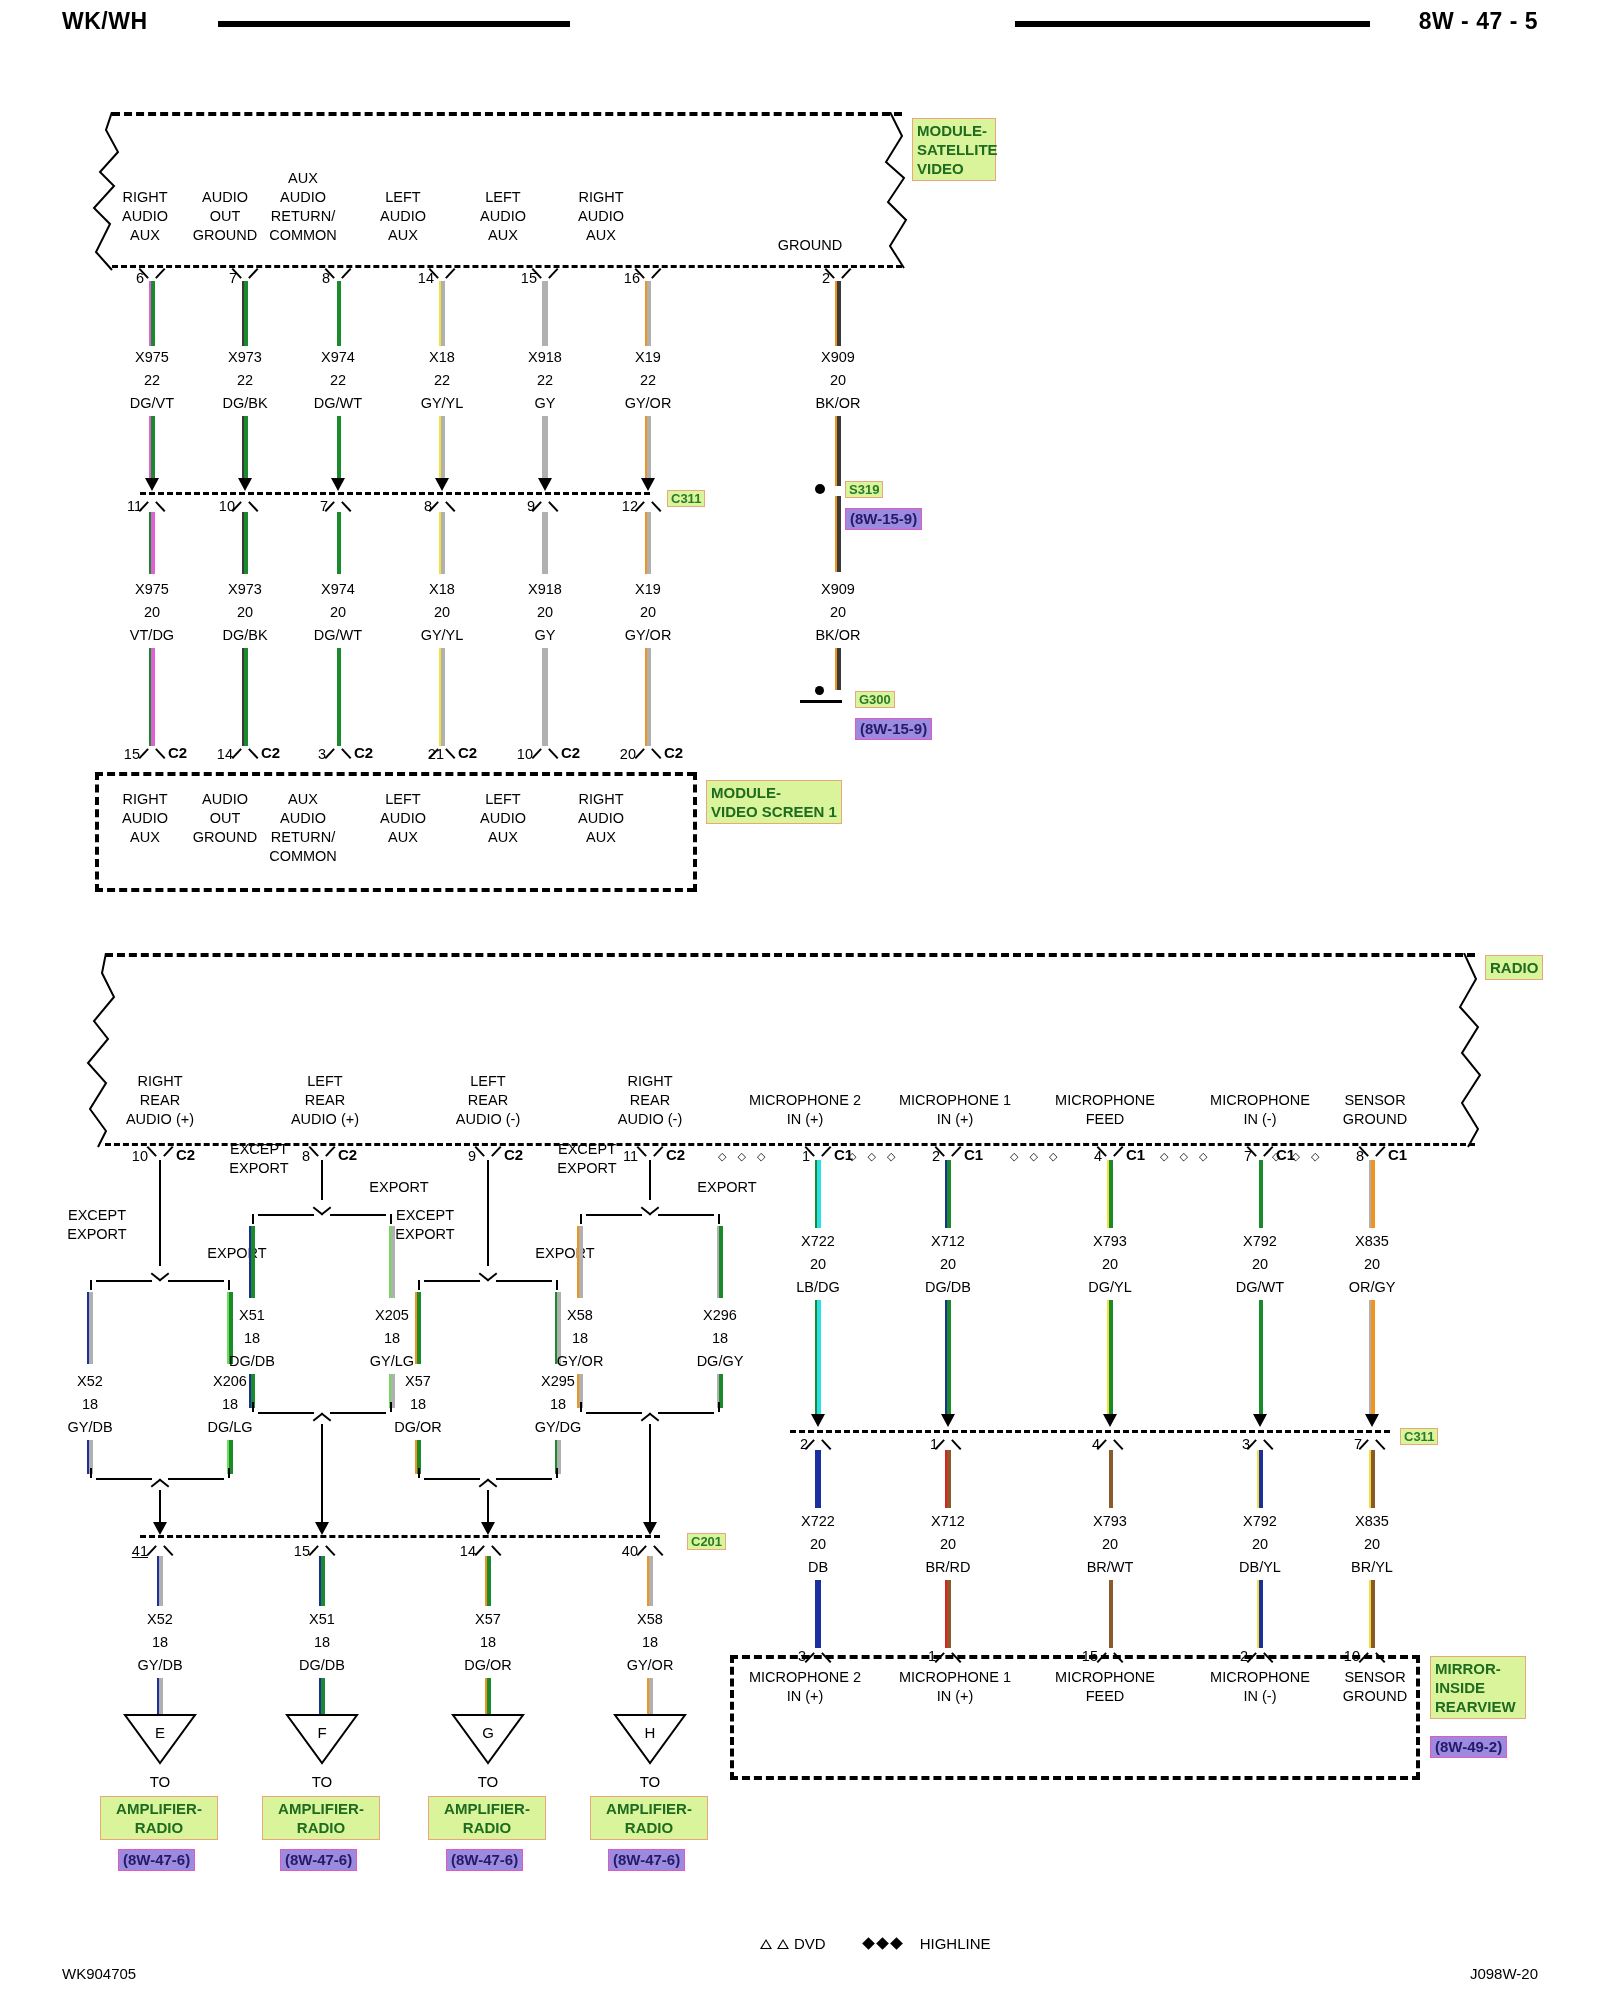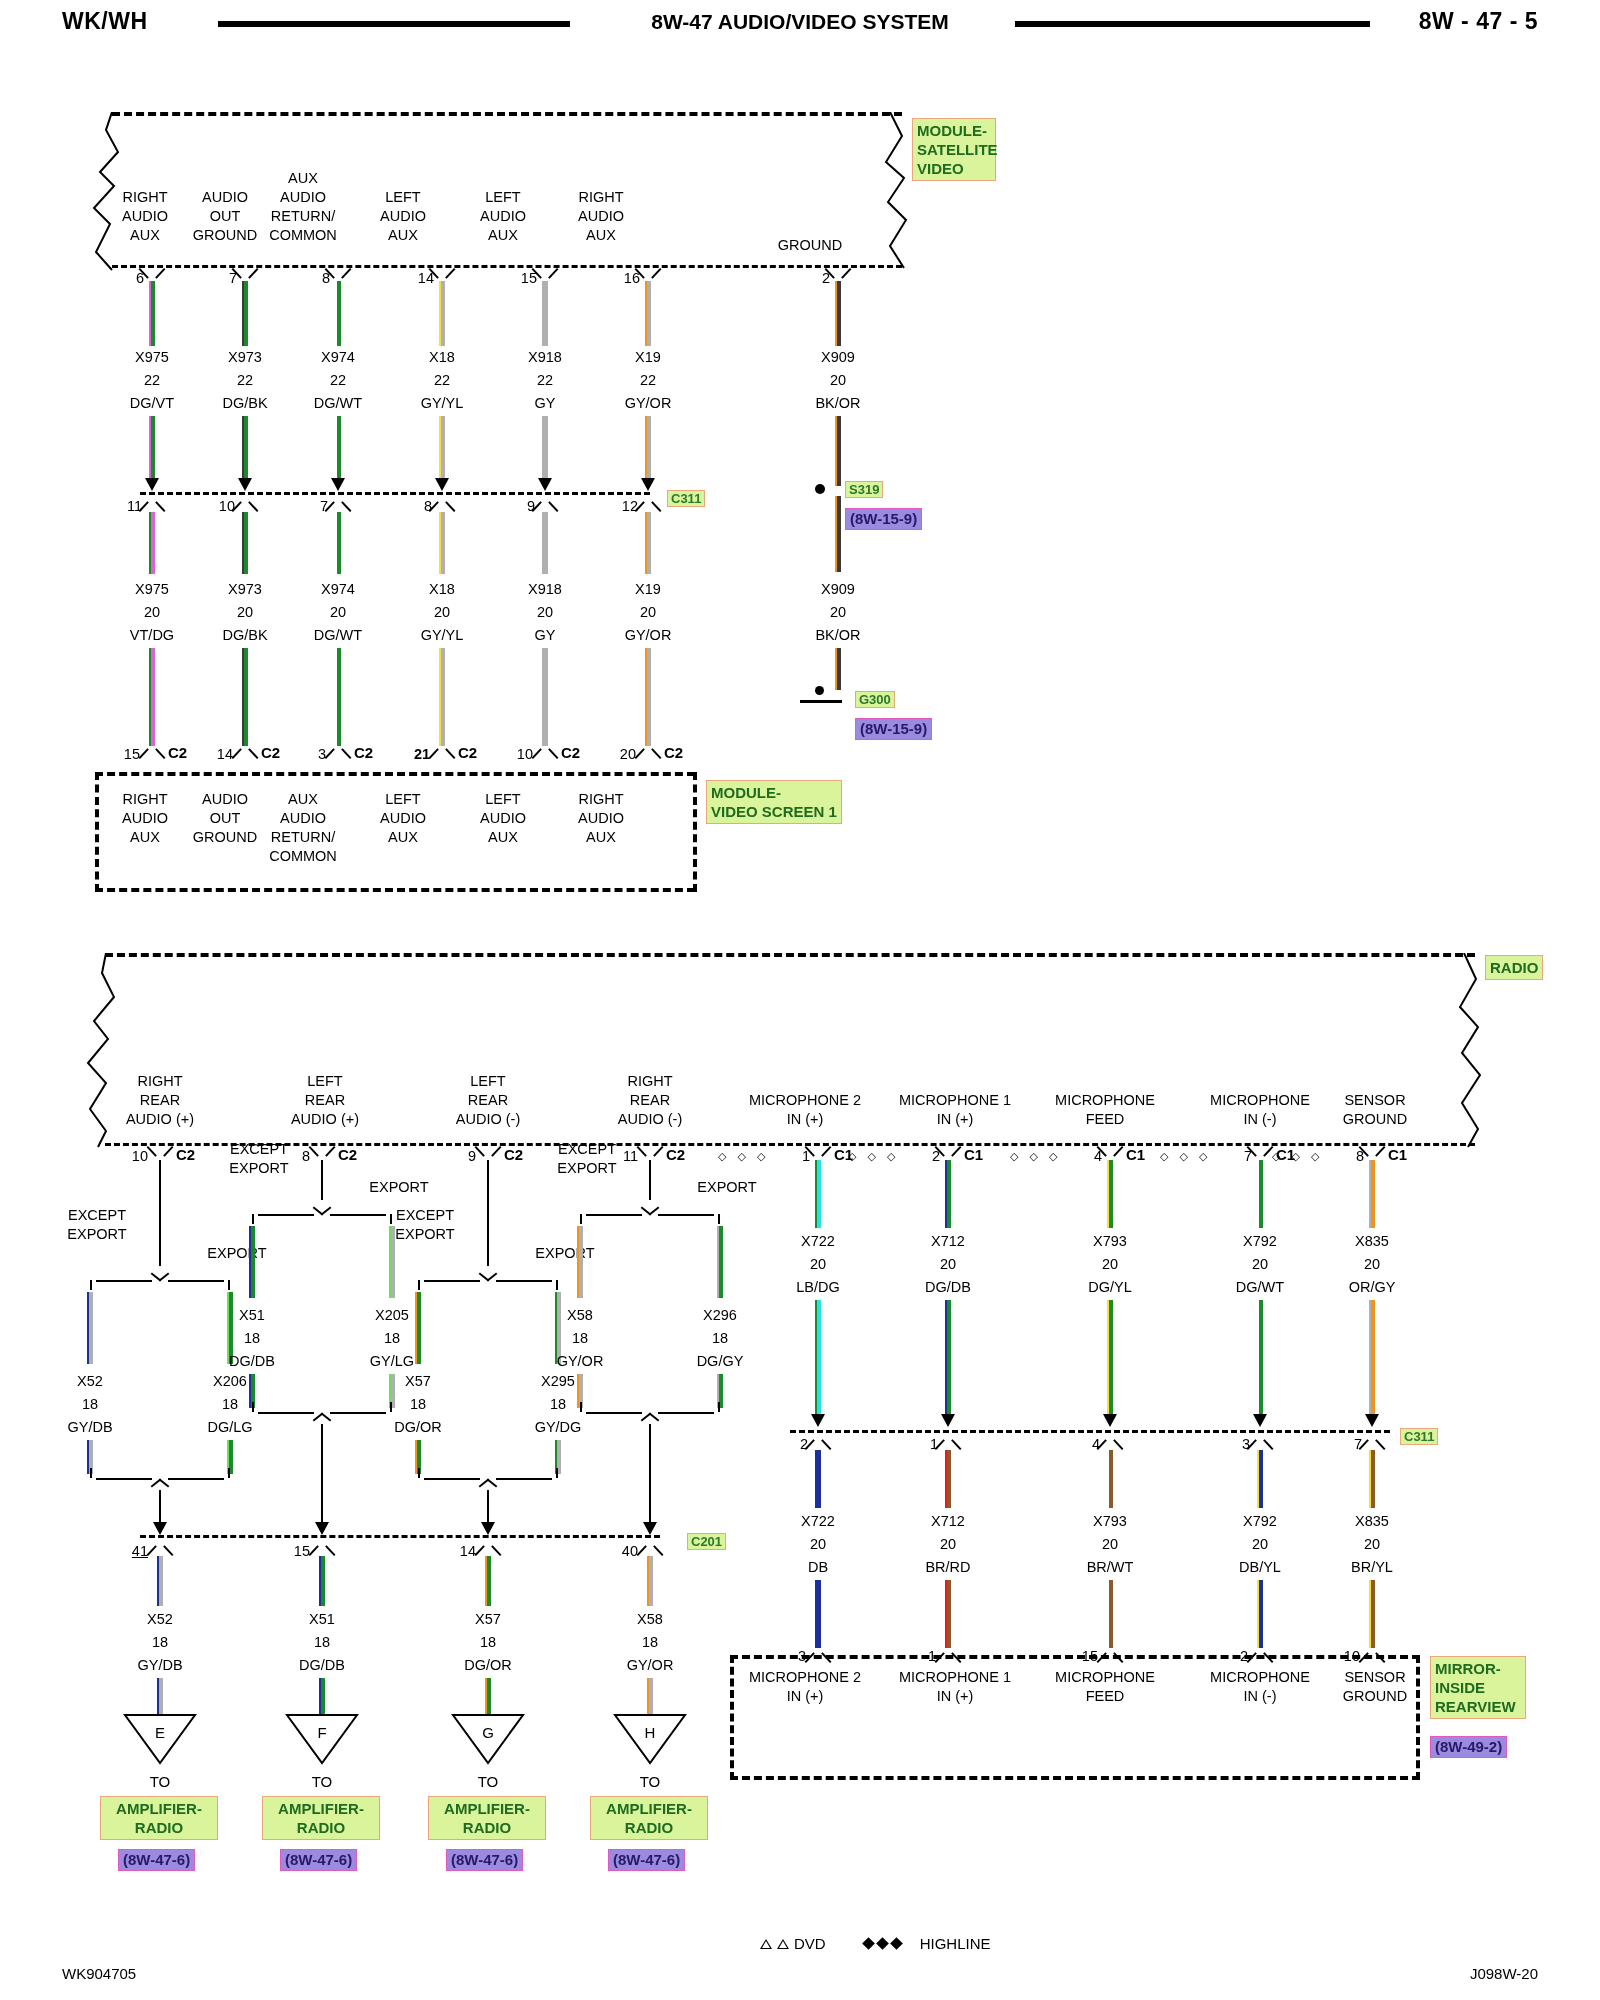--- a/index.html
+++ b/index.html
@@ -112,21 +112,20 @@
   .vline { position:absolute; width:2px; background:#000; }
 
   .dvdMark { position:absolute; font-size:11px; letter-spacing:4px; white-space:nowrap; }
 </style>
 </head>
 <body>
 
 <div id="pageHeader">
   <div id="hdrLeft">WK/WH</div>
   <div class="hdrRule" id="hdrRuleL"></div>
-  <div id="hdrTitle">8W-47 AUDIO/VIDEO SYSTEM</div>
   <div class="hdrRule" id="hdrRuleR"></div>
   <div id="hdrRight">8W - 47 - 5</div>
 </div>
 
 <div class="dashTop" style="left:112px; top:112px; width:790px;"></div>
 <div class="dashRow" style="left:112px; top:265px; width:790px;"></div>
 
 <svg class="zig" style="left:70px; top:112px;" width="56" height="160">
   <path d="M42,0 L36,18 L48,40 L30,60 L44,74 L24,96 L40,112 L26,140 L42,158" fill="none" stroke="#000" stroke-width="2"></path>
 </svg>
@@ -259,21 +258,21 @@
       <span class="s" style="background: rgb(243, 224, 58); left: 0px; width: 2.2px;"></span>
     </div>
     <div class="tx" style="position:absolute;left:387px;top:580px;width:110px;font-size:14.5px;">X18</div>
     <div class="tx" style="position:absolute;left:387px;top:603px;width:110px;font-size:14.5px;">20</div>
     <div class="tx" style="position:absolute;left:387px;top:626px;width:110px;font-size:14.5px;">GY/YL</div>
     <div class="wire" style="left: 439px; top: 648px; height: 98px;">
       <i style="background: rgb(176, 176, 176);"></i>
       <span class="s" style="background: rgb(243, 224, 58); left: 0px; width: 2.2px;"></span>
     </div>
     <div class="yTop" style="left:431px;top:746px;transform:rotate(180deg);"></div>
-    <div class="pin" style="position:absolute;left:414px;top:746px;width:40px;font-weight:bold;">21</div>
+    <div class="pin" style="position:absolute;left:404px;top:746px;width:40px;text-align:right;">21</div>
     <div class="conn" style="position:absolute;left:458px;top:744px;">C2</div>
     <div class="yTop" style="left:534px;top:268px;"></div>
     <div class="pin" style="position:absolute;left:497px;top:270px;width:40px;text-align:right;">15</div>
     <div class="wire" style="left: 542px; top: 281px; height: 65px;">
       <i style="background: rgb(176, 176, 176);"></i>
     </div>
     <div class="tx" style="position:absolute;left:490px;top:348px;width:110px;font-size:14.5px;">X918</div>
     <div class="tx" style="position:absolute;left:490px;top:371px;width:110px;font-size:14.5px;">22</div>
     <div class="tx" style="position:absolute;left:490px;top:394px;width:110px;font-size:14.5px;">GY</div>
     <div class="wire" style="left: 542px; top: 416px; height: 68px;">

